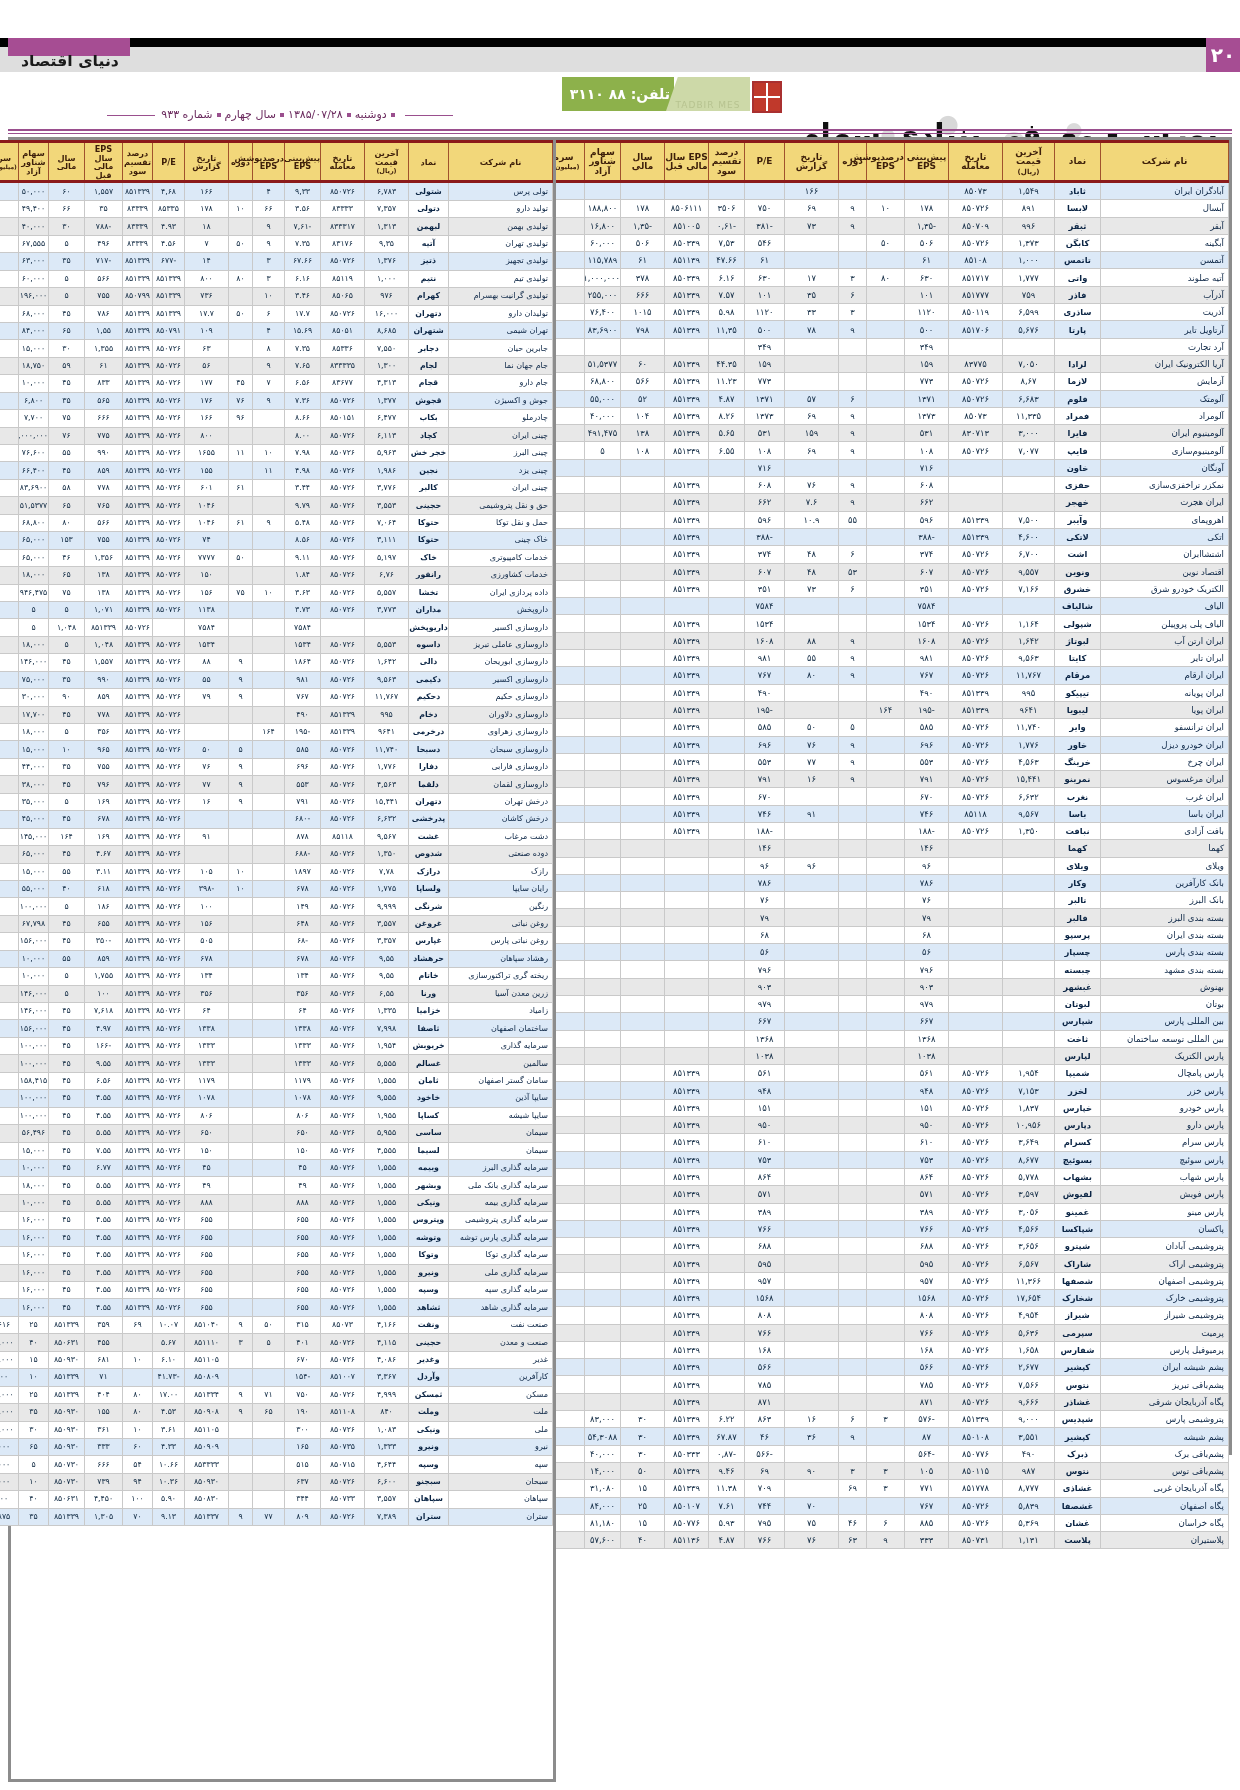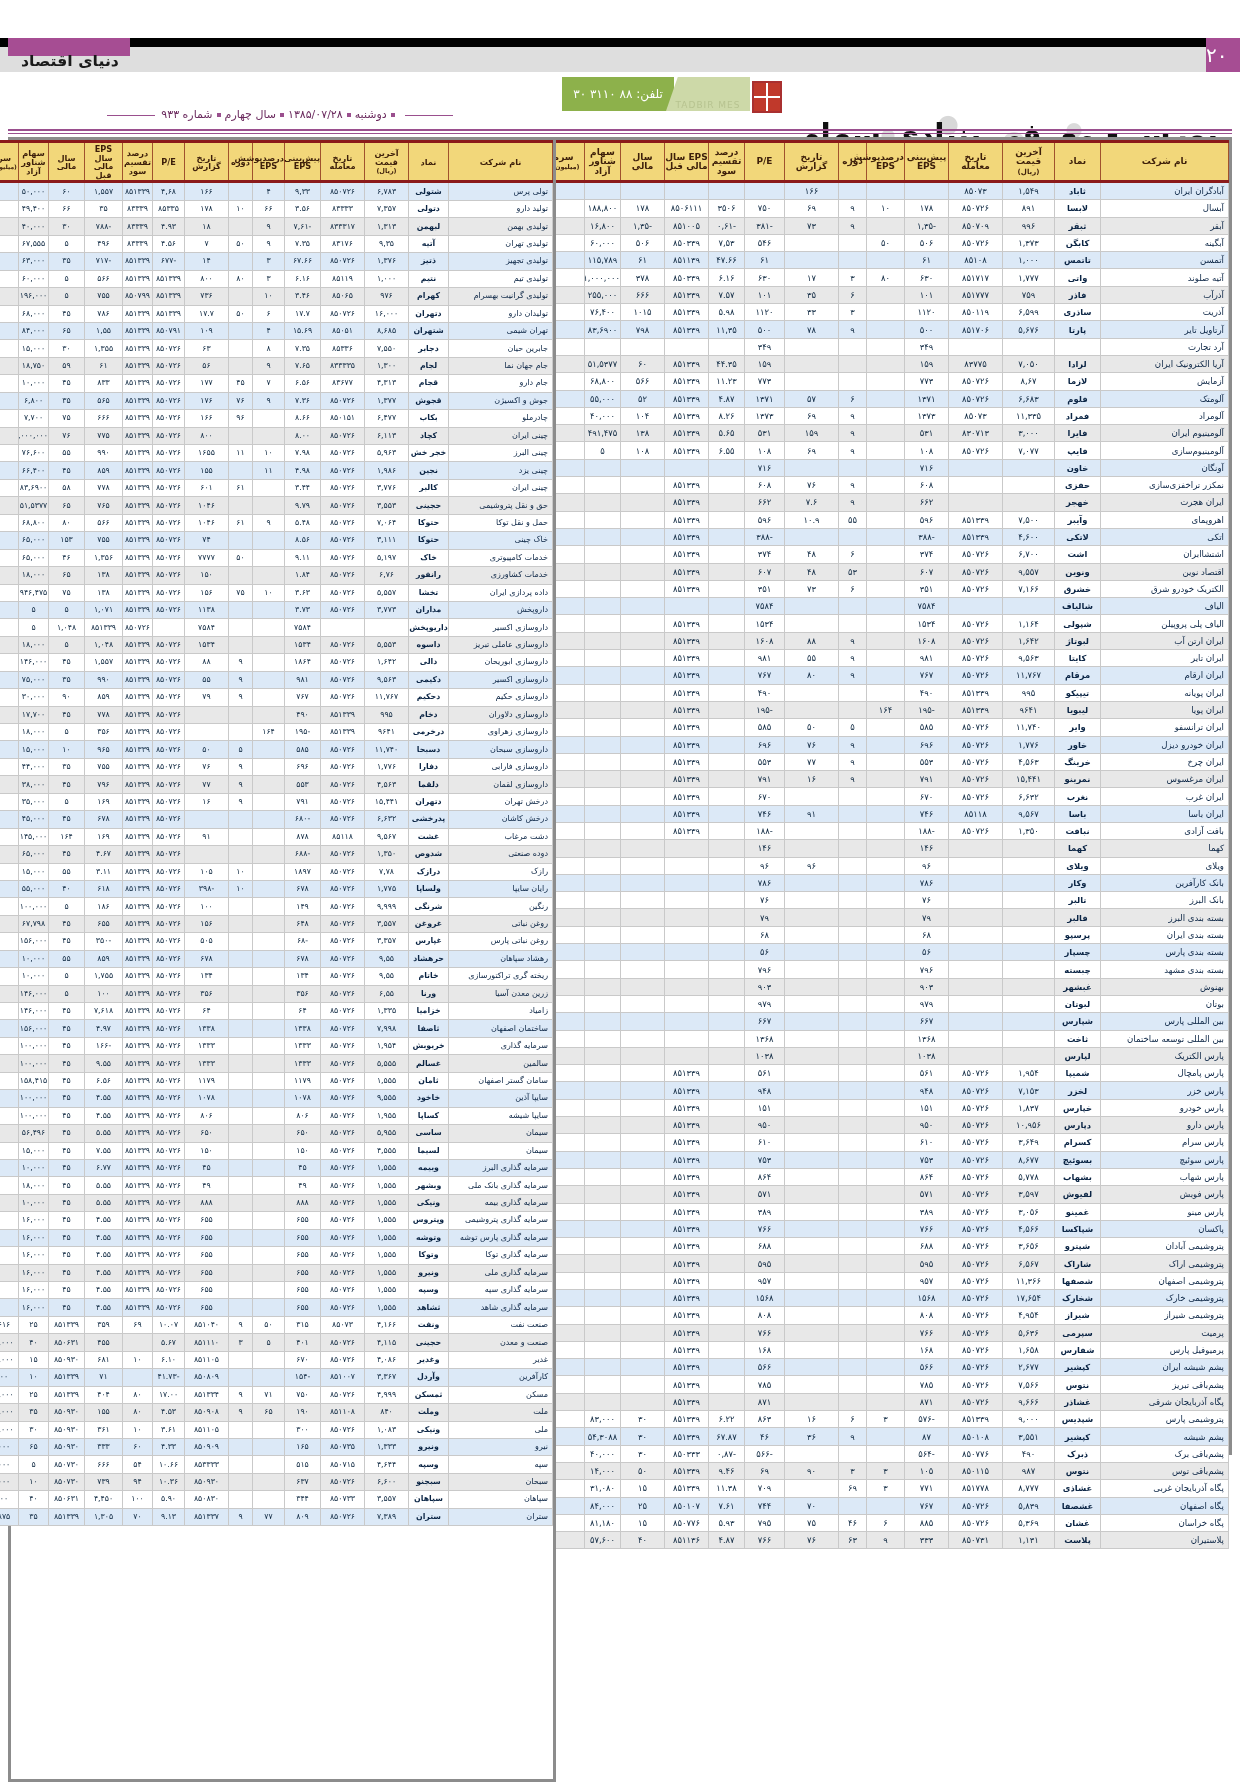--- a/index.html
+++ b/index.html
@@ -16,21 +16,21 @@
   .mast-purple{position:absolute;left:8px;top:0;width:122px;height:18px;background:#a64d93;}
   .mast-logo{
     position:absolute;left:10px;top:12px;width:120px;height:22px;
     font-family:"DejaVu Sans","Liberation Sans",sans-serif;
     font-size:15px;font-weight:bold;color:#1a1a1a;
     letter-spacing:-1px;line-height:22px;text-align:center;
     transform:scaleX(1.05);
   }
   .page-number{
     position:absolute;right:0;top:0;width:34px;height:34px;background:#a64d93;
-    color:#fff;font-size:20px;font-weight:normal;text-align:left;line-height:34px;
+    color:#fff;font-size:20px;font-weight:bold;text-align:center;line-height:34px;
   }
   
   .title-band{position:absolute;right:16px;top:72px;width:560px;height:54px;margin-top:43px;}
   .globe-bg{
     position:absolute;right:96px;top:0px;width:300px;height:52px;
     background:
       radial-gradient(circle at 20% 40%, #d8d8d8 0 6px, transparent 7px),
       radial-gradient(circle at 40% 20%, #d4d4d4 0 9px, transparent 10px),
       radial-gradient(circle at 62% 55%, #dcdcdc 0 11px, transparent 12px),
       radial-gradient(circle at 82% 30%, #d6d6d6 0 7px, transparent 8px),
@@ -48,21 +48,21 @@
   .ad-green-dark{
     position:absolute;left:0;top:4px;width:112px;height:34px;background:#8db14b;
     clip-path:polygon(0 0,100% 0,100% 100%,0 100%);
   }
   .ad-green-light{
     position:absolute;left:104px;top:4px;width:84px;height:34px;background:#cdd9a8;
     clip-path:polygon(14% 0,100% 0,100% 100%,0 100%);
   }
   .ad-phone{
     position:absolute;left:4px;top:10px;width:104px;height:22px;
-    color:#fff;font-size:12px;font-weight:normal;line-height:22px;text-align:center;
+    color:#fff;font-size:14px;font-weight:bold;line-height:22px;text-align:center;
     white-space:nowrap;direction:rtl;
   }
   .ad-brand{
     position:absolute;left:108px;top:26px;width:76px;height:12px;
     color:#b7c390;font-size:9px;font-weight:normal;line-height:12px;
     letter-spacing:1px;text-align:center;
   }
   .ad-logo{
     position:absolute;left:190px;top:8px;width:26px;height:28px;
     border:2px solid #a93030;background:#c0392b;

